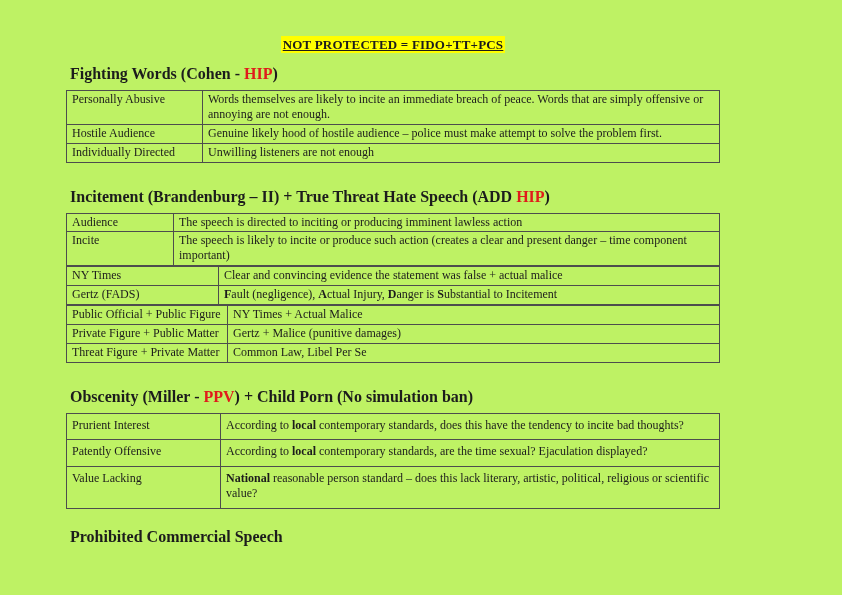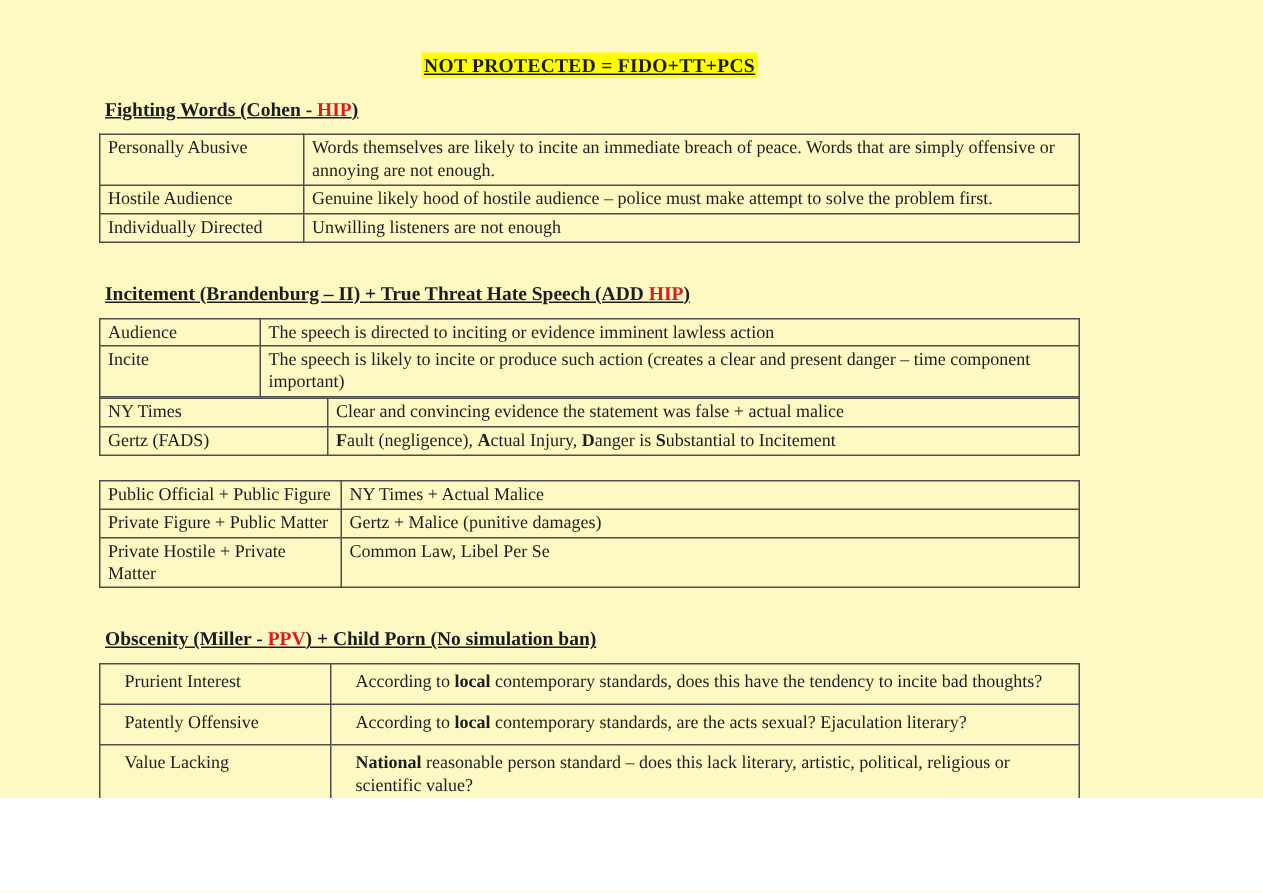--- a/index.html
+++ b/index.html
@@ -1,20 +1,20 @@
 <!DOCTYPE html>
 <html style="--red: #e01b1b; --highlight: #ffff00;"><head>
 <meta charset="utf-8">
 <style>
   html, body { margin: 0; padding: 0; background: #ffffff; }
   .page {
     position: relative;
     width: 842px;
-    height: 532px;
-    background: #fef9c3;
+    height: 595px;
+    background: #bef264;
     overflow: hidden;
     font-family: "Liberation Serif", serif;
     color: #1c1c1c;
     box-sizing: border-box;
   }
   .content {
     padding: 36px 122px 0 66px;
     box-sizing: border-box;
   }
   .title-wrap {
@@ -24,43 +24,42 @@
   }
   .title-hl {
     background: var(--highlight, #ffff00);
     font-weight: bold;
     font-size: 13px;
     text-decoration: underline;
     padding: 1px 2px;
     letter-spacing: 0.2px;
   }
   h2.sec-heading {
-    font-size: 13px;
+    font-size: 16px;
     font-weight: bold;
-    text-decoration: underline;
     margin: 26px 0 8px 4px;
     line-height: 16px;
   }
   h2.first { margin-top: 13px; }
   h2.gap-sm { margin-top: 20px; }
   table.doc-table {
     border-collapse: collapse;
     width: 654px;
     table-layout: fixed;
     font-size: 12px;
     line-height: 1.24;
   }
   table.doc-table td {
     border: 1px solid #4d4d4d;
     padding: 1px 5px 2px 5px;
     vertical-align: top;
     word-wrap: break-word;
   }
-  table.tall-rows td { padding: 4px 5px 7px 16px; }
-  table.mt-gap { margin-top: 16px; }
+  table.tall-rows td { padding: 4px 5px 7px 5px; }
+  table.mt-gap { margin-top: 0; }
   .w136 { width: 136px; } .w107 { width: 107px; } .w152 { width: 152px; }
   .w161 { width: 161px; } .w154 { width: 154px; }
   .b { font-weight: bold; }
   .red { color: var(--red, #e01b1b); }
 </style>
 </head>
 <body>
 
 <div class="page">
   <div class="content">
@@ -93,21 +92,21 @@
 
     <h2 class="sec-heading"><span>Incitement (Brandenburg – II) + True Threat Hate Speech (ADD </span><span class="red">HIP</span><span>)</span></h2>
     <table class="doc-table">
       <colgroup>
           <col class="w107">
           <col>
         </colgroup>
       <tbody>
         <tr>
           <td><span>Audience</span></td>
-          <td><span>The speech is directed to inciting or evidence imminent lawless action</span></td>
+          <td><span>The speech is directed to inciting or producing imminent lawless action</span></td>
         </tr>
         <tr>
           <td><span>Incite</span></td>
           <td><span>The speech is likely to incite or produce such action (creates a clear and present danger – time component important)</span></td>
         </tr>
       </tbody>
     </table>
 
     <table class="doc-table">
       <colgroup>
@@ -134,40 +133,40 @@
       <tbody>
         <tr>
           <td><span>Public Official + Public Figure</span></td>
           <td><span>NY Times + Actual Malice</span></td>
         </tr>
         <tr>
           <td><span>Private Figure + Public Matter</span></td>
           <td><span>Gertz + Malice (punitive damages)</span></td>
         </tr>
         <tr>
-          <td><span>Private Hostile + Private Matter</span></td>
+          <td><span>Threat Figure + Private Matter</span></td>
           <td><span>Common Law, Libel Per Se</span></td>
         </tr>
       </tbody>
     </table>
 
     <h2 class="sec-heading"><span>Obscenity (Miller - </span><span class="red">PPV</span><span>) + Child Porn (No simulation ban)</span></h2>
     <table class="doc-table tall-rows">
       <colgroup>
           <col class="w154">
           <col>
         </colgroup>
       <tbody>
         <tr>
           <td><span>Prurient Interest</span></td>
           <td><span>According to </span><span class="b">local</span><span> contemporary standards, does this have the tendency to incite bad thoughts?</span></td>
         </tr>
         <tr>
           <td><span>Patently Offensive</span></td>
-          <td><span>According to </span><span class="b">local</span><span> contemporary standards, are the acts sexual? Ejaculation literary?</span></td>
+          <td><span>According to </span><span class="b">local</span><span> contemporary standards, are the time sexual? Ejaculation displayed?</span></td>
         </tr>
         <tr>
           <td><span>Value Lacking</span></td>
           <td><span class="b">National</span><span> reasonable person standard – does this lack literary, artistic, political, religious or scientific value?</span></td>
         </tr>
       </tbody>
     </table>
 
     <h2 class="sec-heading gap-sm"><span>Prohibited Commercial Speech</span></h2>
 

